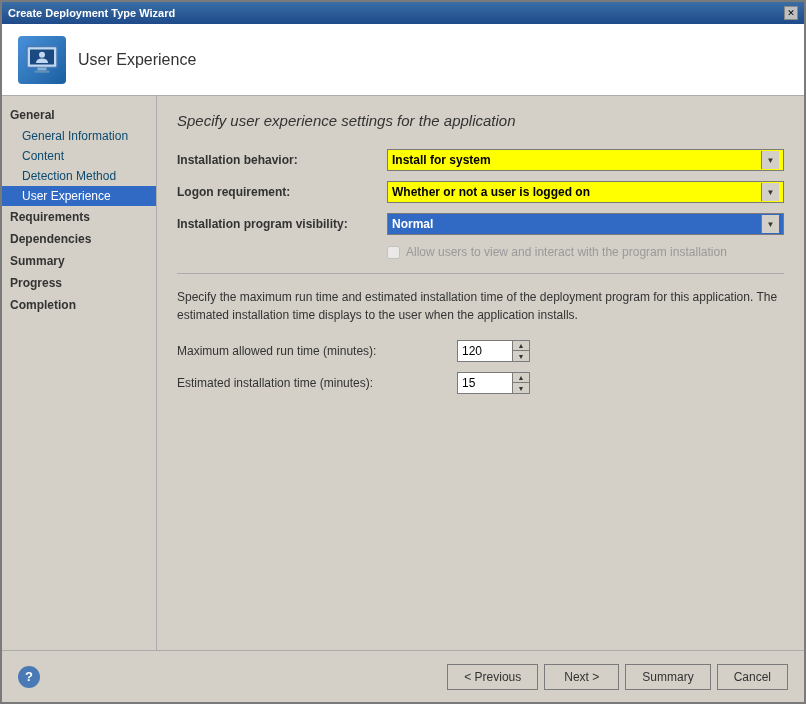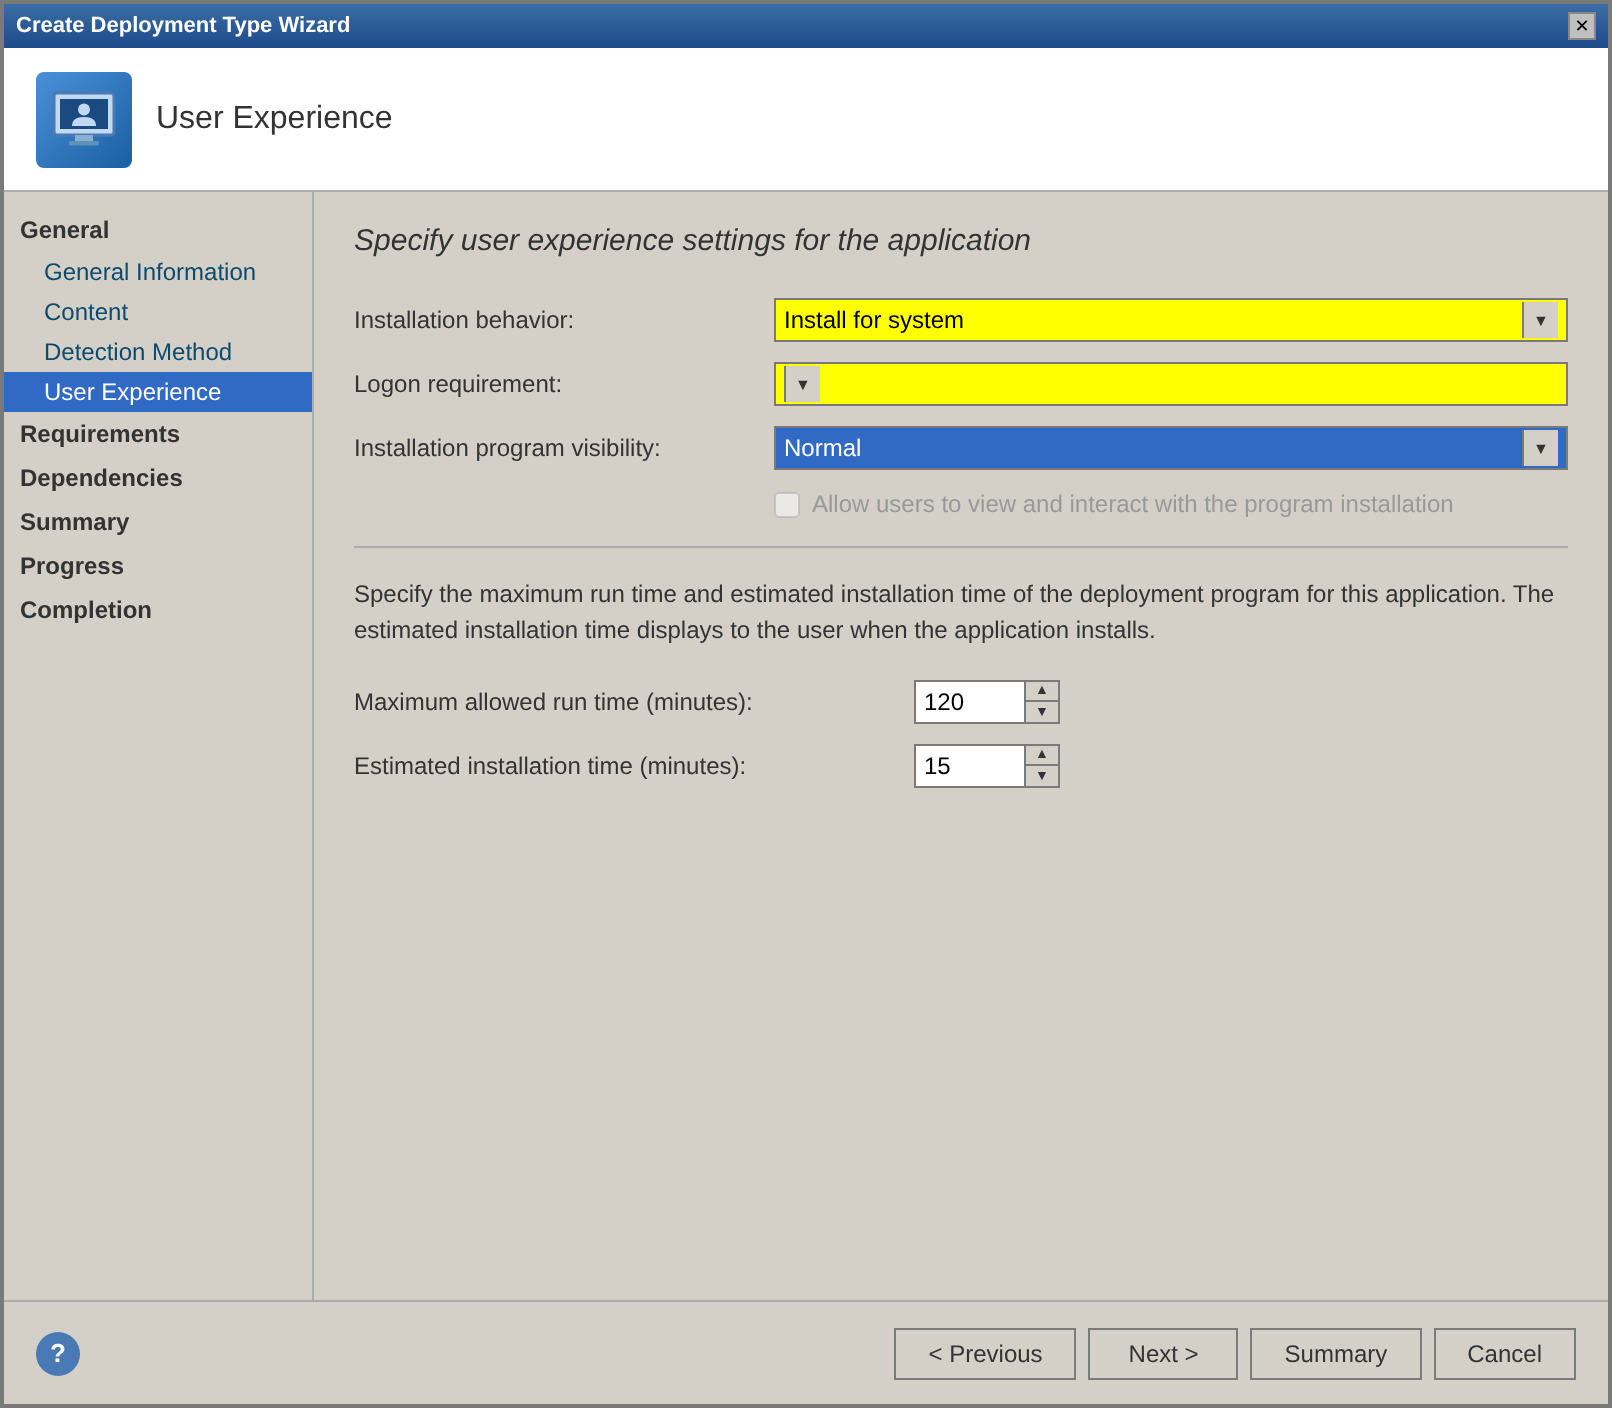--- a/index.html
+++ b/index.html
@@ -124,20 +124,21 @@
       font-size: 15px;
       color: #333;
       margin-bottom: 20px;
       font-style: italic;
     }
 
     .form-row {
       display: flex;
       align-items: center;
       margin-bottom: 10px;
+      font-weight: bold;
     }
     .form-label {
       width: 210px;
       font-size: 12px;
       color: #333;
       flex-shrink: 0;
     }
     .form-control-wrap {
       flex: 1;
       display: flex;
@@ -360,20 +361,21 @@
             <span class="dropdown-text">Install for system</span>
             <div class="dropdown-arrow">▼</div>
           </div>
         </div>
       </div>
 
       <div class="form-row">
         <div class="form-label">Logon requirement:</div>
         <div class="form-control-wrap">
           <div class="dropdown yellow-bg">
+            <span class="dropdown-text">Whether or not a user is logged on</span>
             <div class="dropdown-arrow">▼</div>
           </div>
         </div>
       </div>
 
       <div class="form-row">
         <div class="form-label">Installation program visibility:</div>
         <div class="form-control-wrap">
           <div class="dropdown blue-bg">
             <span class="dropdown-text">Normal</span>

